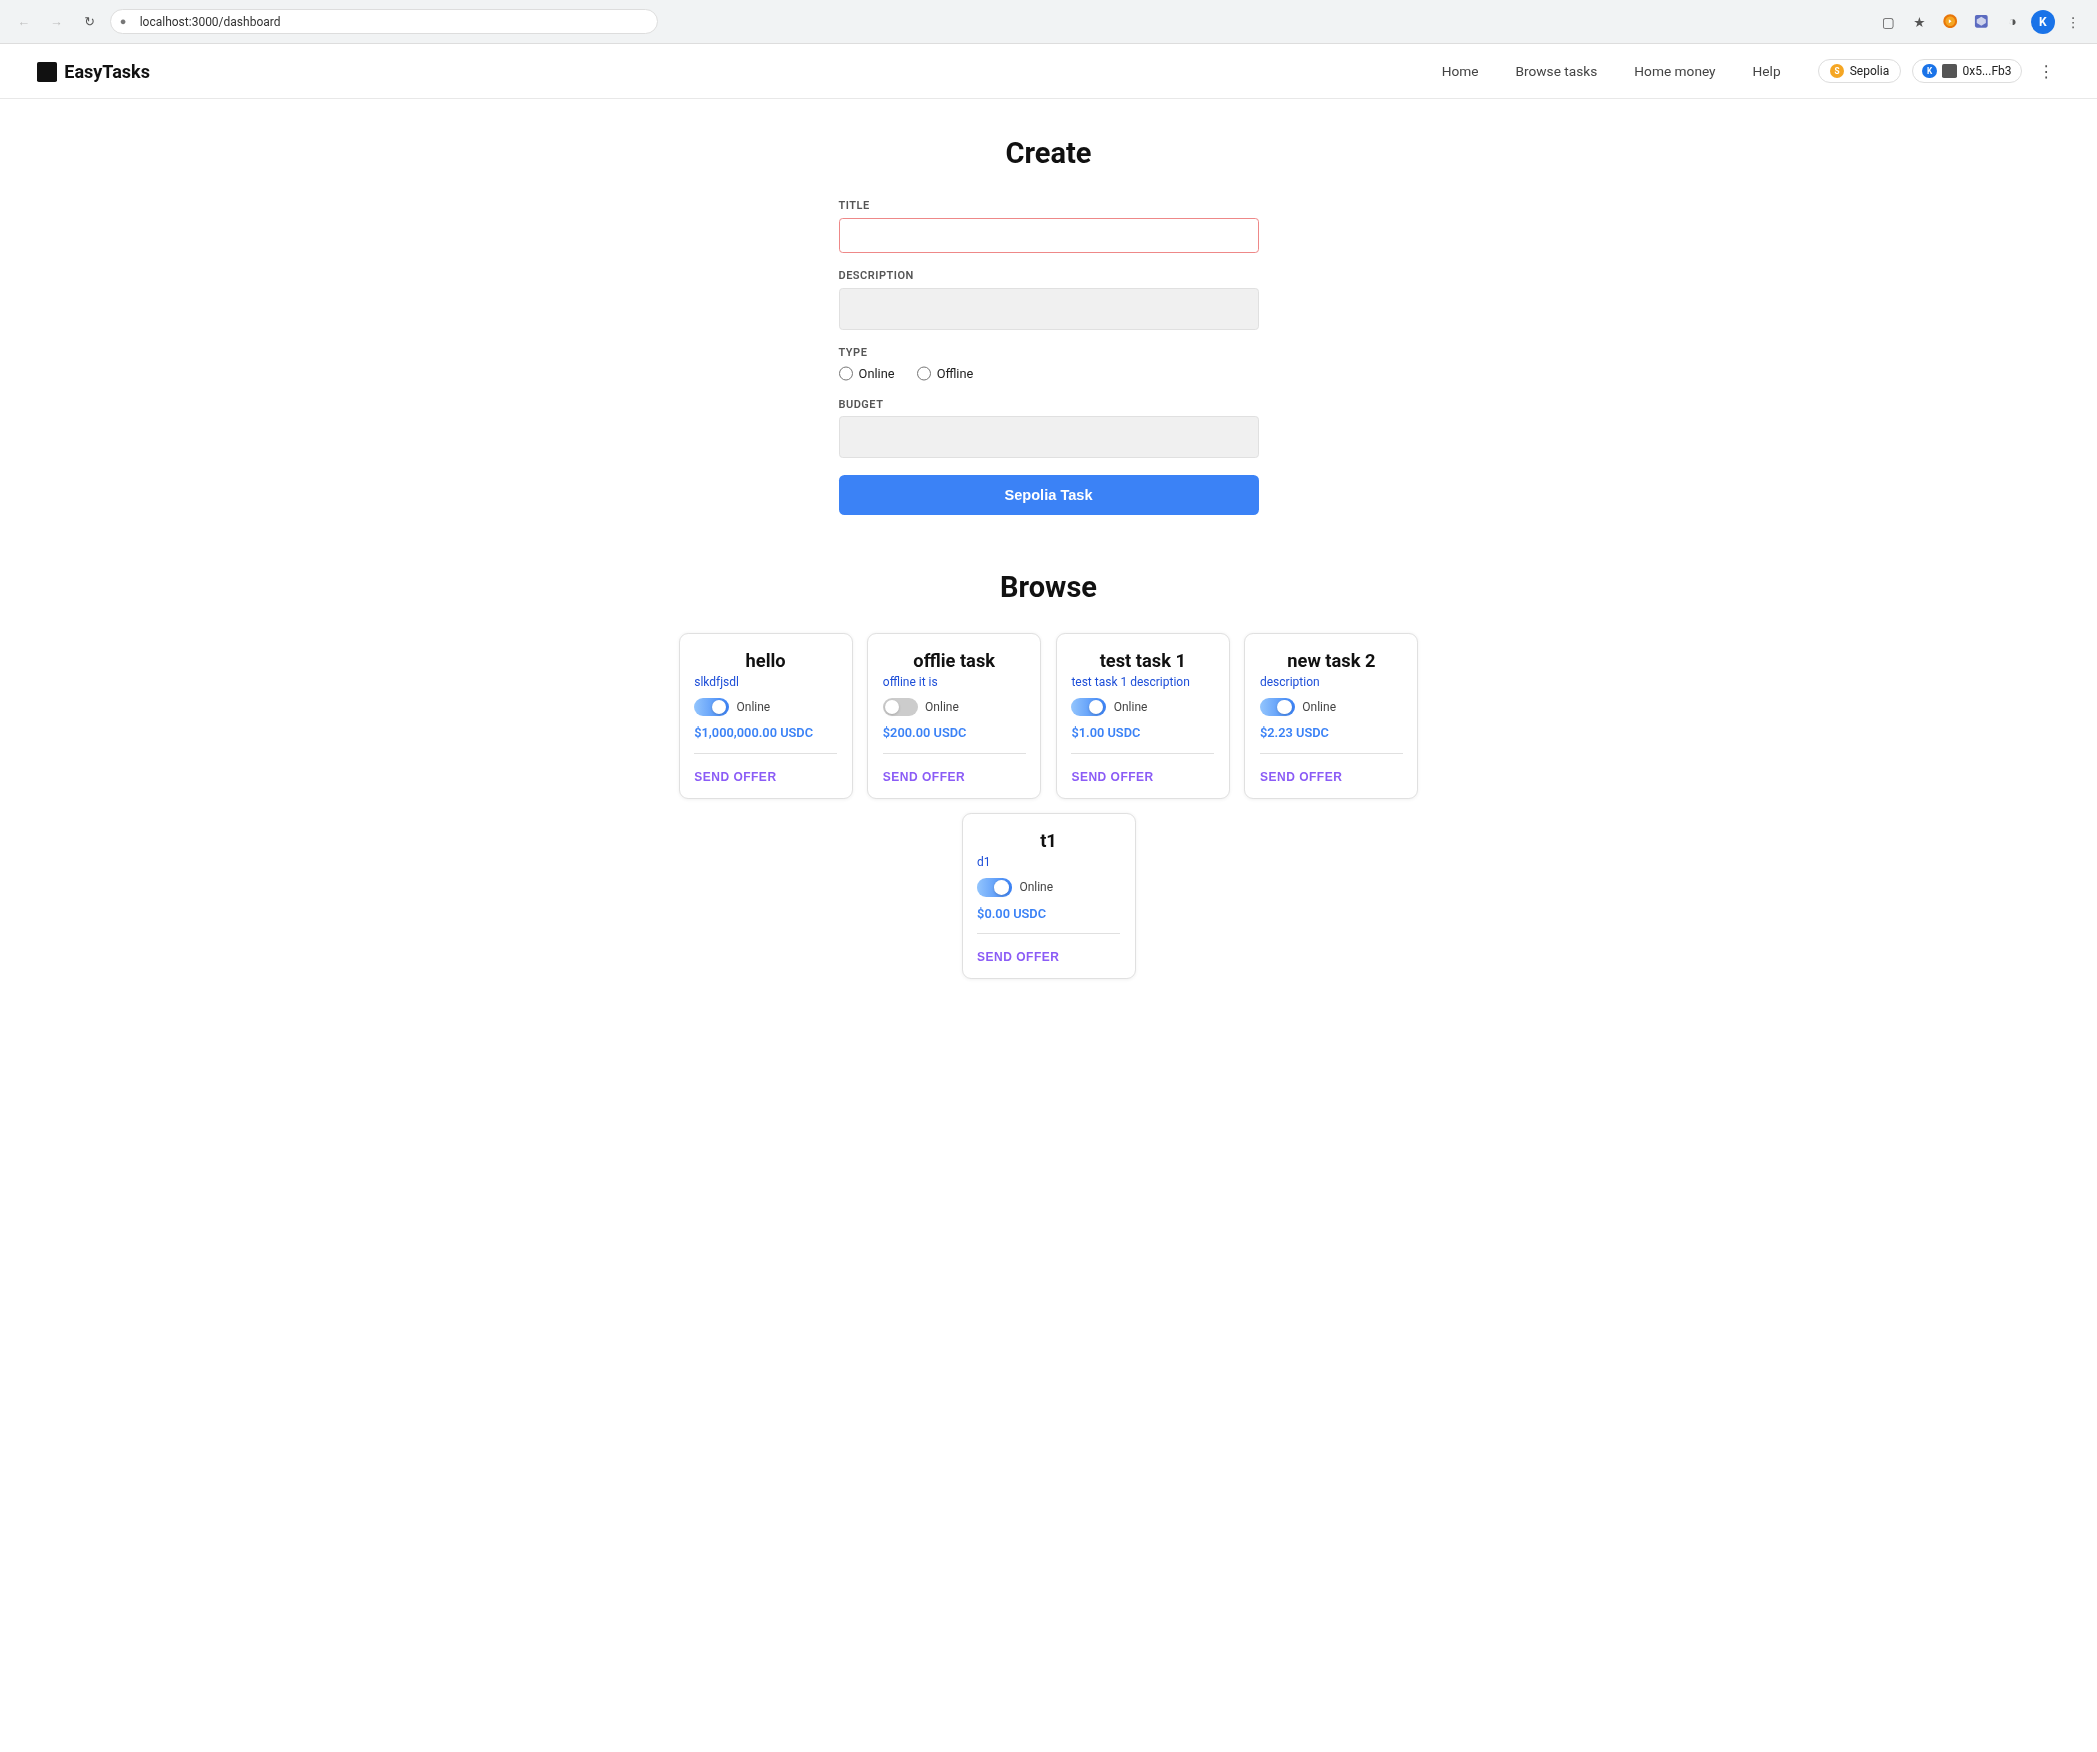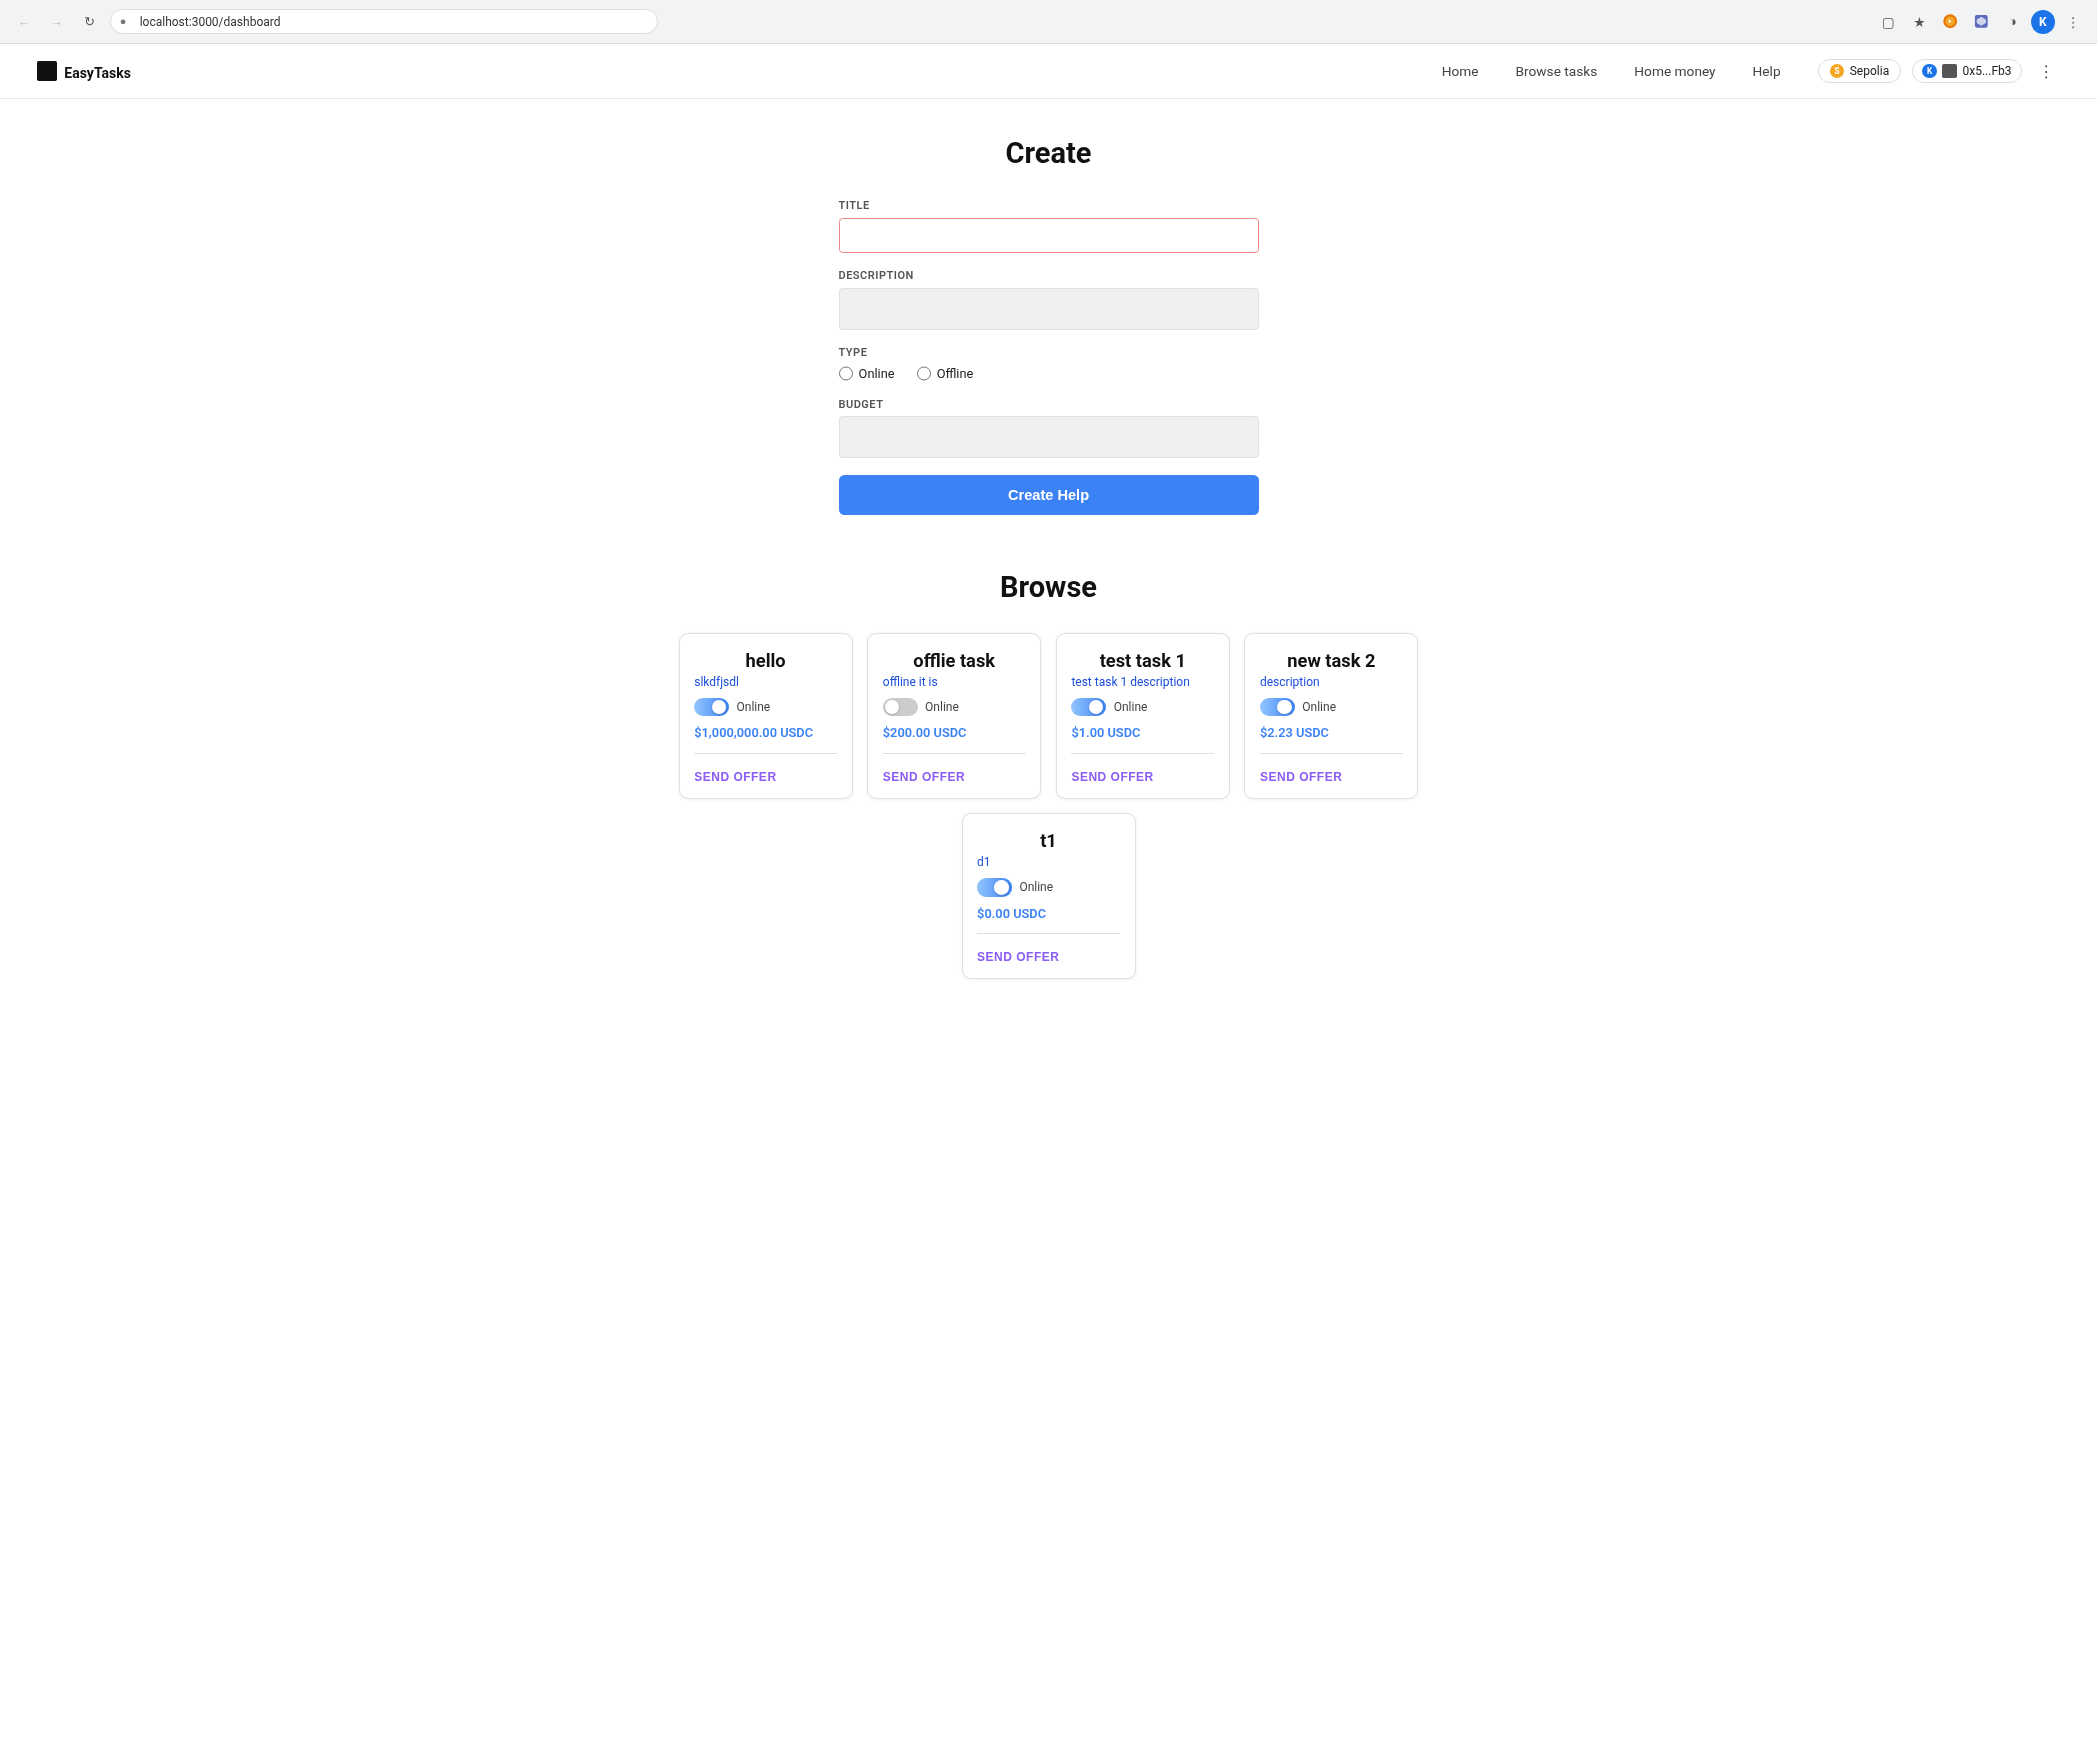--- a/index.html
+++ b/index.html
@@ -86,21 +86,21 @@
       height: 55px;
       display: flex;
       align-items: center;
       gap: 0;
     }
     .logo-area {
       display: flex;
       align-items: flex-end;
       gap: 7.3px;
       font-weight: 700;
-      font-size: 14px;
+      font-size: 18px;
       color: #111;
       margin-right: auto;
     }
     .logo-icon {
       width: 20px; height: 20px;
       background: #111;
       border-radius: 1.8px;
     }
     .nav-links {
       display: flex;
@@ -461,21 +461,21 @@
               <span>Offline</span>
             </label>
           </div>
         </div>
 
         <div class="form-group">
           <label class="form-label">BUDGET</label>
           <input class="form-input budget" type="text" placeholder="" style="">
         </div>
 
-        <button class="create-btn">Create Help</button>
+        <button class="create-btn">Sepolia Task</button>
       </div>
     </section>
 
     <section class="browse-section">
       <h2 class="section-title">Browse</h2>
 
       <div class="task-cards" id="task-cards-container">
 
       <div class="task-card">
       <div class="card-title">hello</div>

